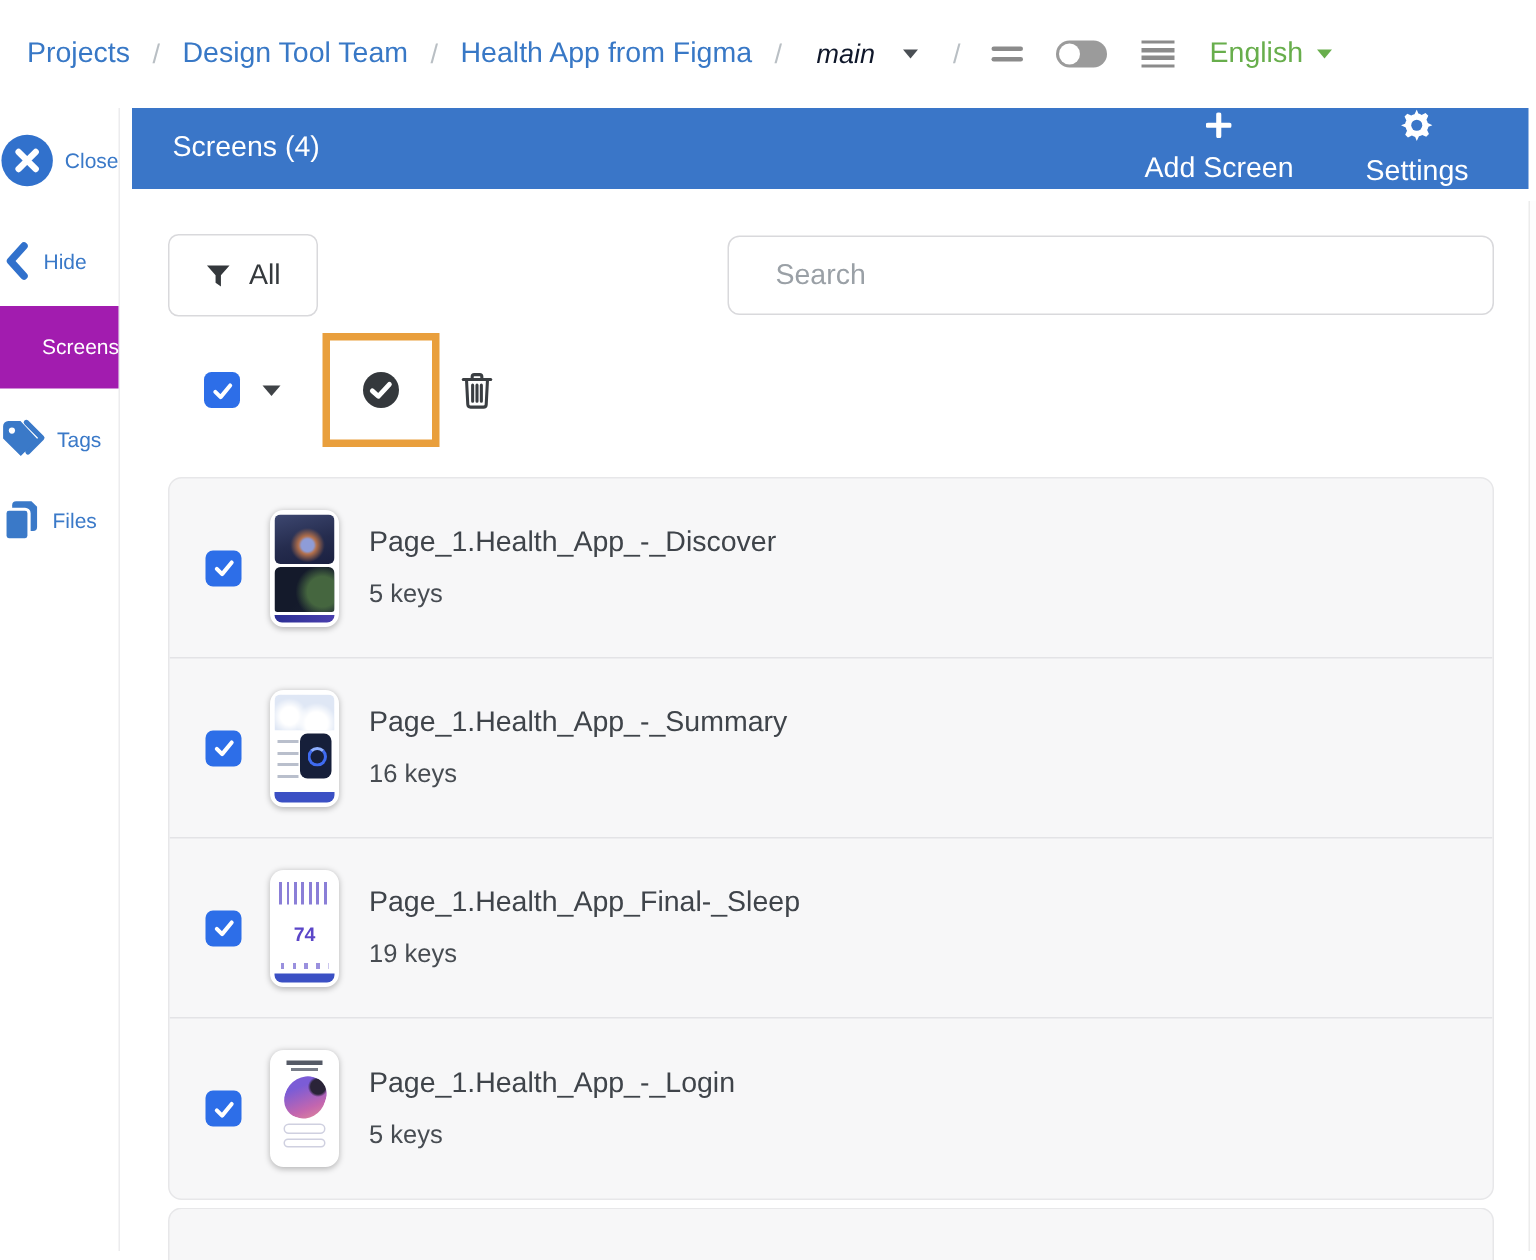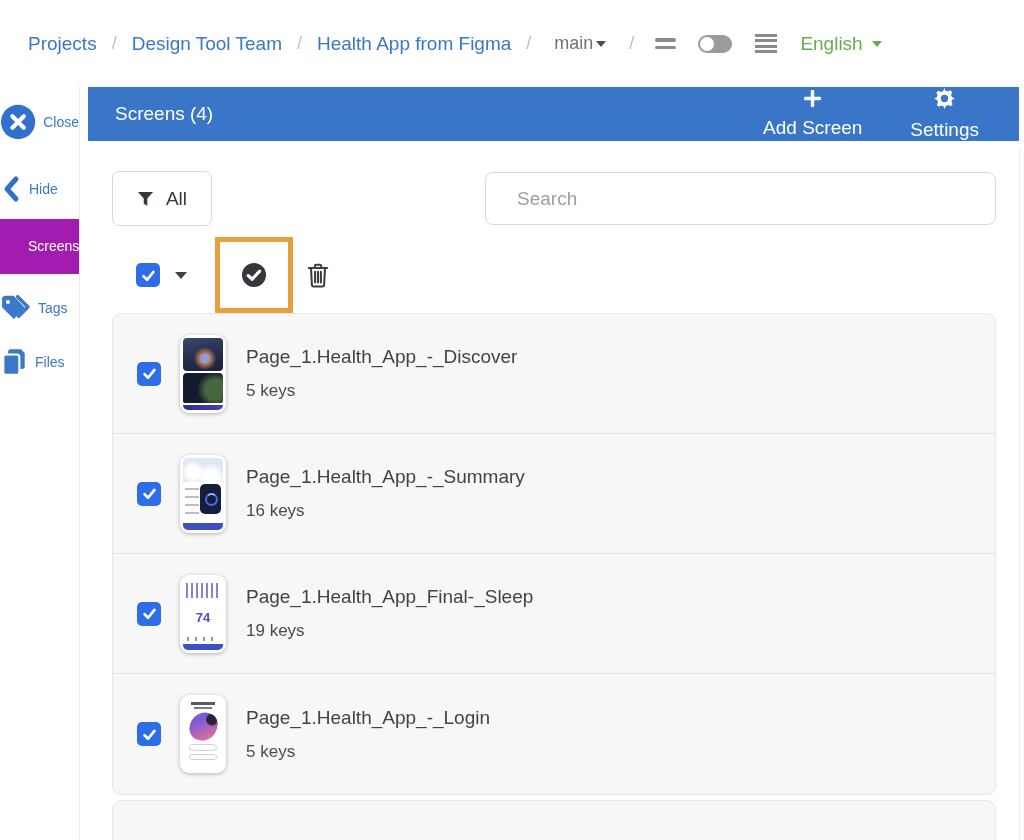--- a/index.html
+++ b/index.html
@@ -1,23 +1,23 @@
 <!DOCTYPE html>
 <html><head>
 <meta charset="utf-8">
 <style>
   * { margin:0; padding:0; box-sizing:border-box; }
   html,body { width:1024px; height:840px; background:#fff; font-family:"Liberation Sans", sans-serif; overflow:hidden; }
 
   
-  .topbar { height:87px; display:flex; align-items:center; padding-left:28px; background:#fff; }
+  .topbar { height:72px; display:flex; align-items:center; padding-left:18px; background:#fff; }
   .breadcrumb { display:flex; align-items:center; gap:15px; font-size:19px; white-space:nowrap; width:100%; }
   .bc-link { color:#3878c6; text-decoration:none; cursor:pointer; }
   .bc-sep { color:#b9bfc4; font-size:18px; }
-  .branch { color:#737373; font-size:18px; display:flex; align-items:center; gap:3px; margin:0 8px; cursor:pointer; }
+  .branch { color:#0f172a; font-size:18px; display:flex; align-items:center; gap:19px; margin:0 8px; cursor:pointer;font-style:italic; }
   .caret-down { width:0; height:0; border-left:5px solid transparent; border-right:5px solid transparent; border-top:6px solid #4a4f54; }
   .caret-green { border-top-color:#68ae4c; }
   .icon-equals { display:flex; flex-direction:column; gap:4px; margin-left:6px; cursor:pointer; }
   .icon-equals span { width:21px; height:3.4px; border-radius:2px; background:#8b8b8b; }
   .toggle { width:34px; height:18px; border-radius:10px; background:#9b9b9b; position:relative; margin-left:7px; cursor:pointer; }
   .toggle .knob { position:absolute; left:2px; top:2px; width:14px; height:14px; border-radius:50%; background:#fff; }
   .icon-burger { display:flex; flex-direction:column; gap:2.6px; margin-left:8px; cursor:pointer; }
   .icon-burger span { width:22px; height:2.8px; background:#8b8b8b; }
   .lang { color:#68ae4c; font-size:19px; display:flex; align-items:center; gap:9px; margin-left:8px; cursor:pointer; }
 
@@ -49,21 +49,21 @@
   .search::placeholder { color:#9aa0a6; }
 
   .bulk { display:flex; align-items:center; margin-top:11px; height:76px; flex-shrink:0; }
   .checkbox { width:24px; height:24px; border-radius:5px; background:#2d6ee8; display:flex; align-items:center; justify-content:center; cursor:pointer; flex-shrink:0; }
   .bulk-caret { margin-left:15px; width:0; height:0; border-left:6px solid transparent; border-right:6px solid transparent; border-top:7px solid #3f4347; cursor:pointer; }
   .hl-box { margin-left:28px; width:78px; height:76px; border:5px solid #e99f3c; background:#fff; display:flex; align-items:center; justify-content:center; }
   .icon-btn { cursor:pointer; display:flex; align-items:center; justify-content:center; }
   .trash-btn { margin-left:12px; }
 
   
-  .list { margin-top:0; border:1px solid #e7e7e9; border-radius:9px; background:#f7f7f8; overflow:hidden; flex-shrink:0; }
+  .list { margin-top:20px; border:1px solid #e7e7e9; border-radius:9px; background:#f7f7f8; overflow:hidden; flex-shrink:0; }
   .row { height:120px; display:flex; align-items:center; padding-left:24px; border-bottom:1px solid #e3e3e6; }
   .row:last-child { border-bottom:none; }
   .row .checkbox { margin:0; }
   .thumb { width:46px; height:78px; margin-left:19px; border-radius:9px; background:#fff; box-shadow:0 1px 4px rgba(0,0,0,.28); padding:3px; position:relative; overflow:hidden; flex-shrink:0; }
   .row-text { margin-left:20px; display:flex; flex-direction:column; gap:13px; }
   .row-title { font-size:19px; color:#3f444a; }
   .row-keys { font-size:17px; color:#474c52; }
 
   .bottom-block { margin-top:5px; height:46px; border:1px solid #e7e7e9; border-bottom:none; border-radius:9px 9px 0 0; background:#f7f7f8; flex-shrink:0; }
 

